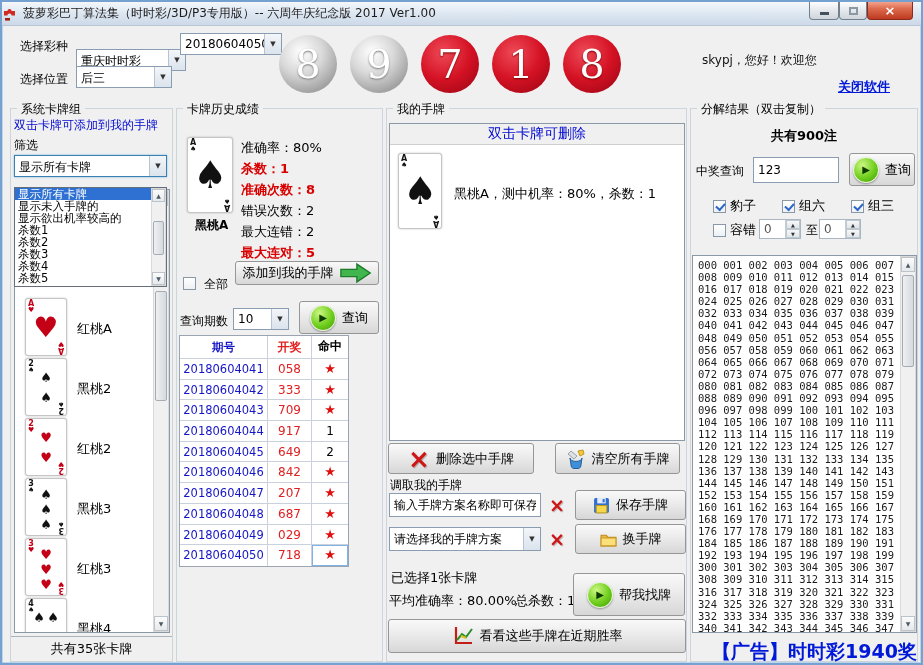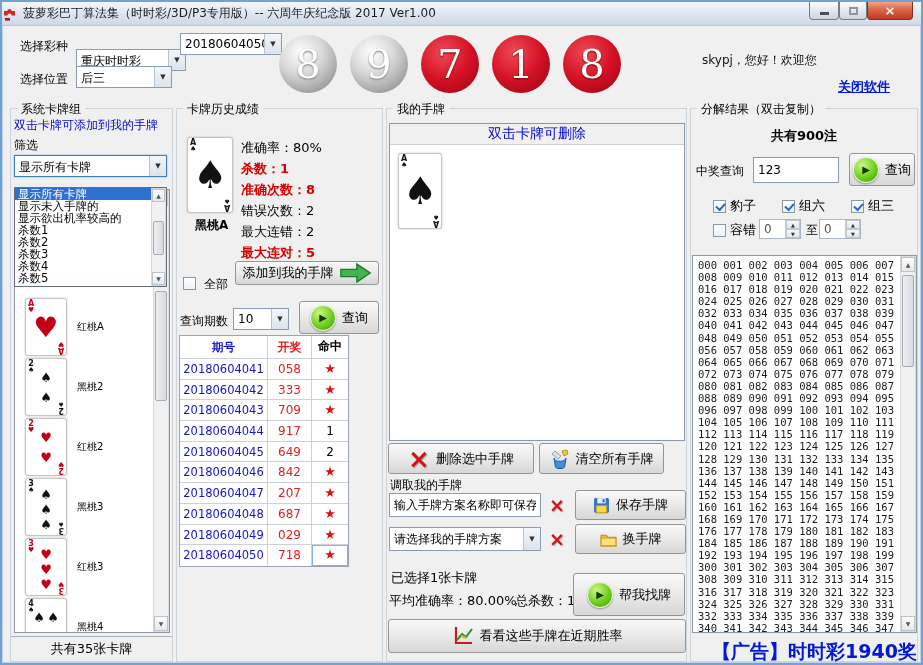--- a/index.html
+++ b/index.html
@@ -39,21 +39,21 @@
     color:#0018d8; text-decoration:underline; cursor:pointer; }
   
   .panel { position:absolute; border:1px solid #ccd4dc; }
   .caption { position:absolute; top:-8px; left:6px; background:#f0f0f0; padding:0 4px; font-size:12px; color:#000; }
   
   #p-left { left:8px; top:106px; width:163px; height:554px; }
   .bluehint { position:absolute; font-size:12px; color:#0008d0; }
   #card-list { position:absolute; left:3px; top:80px; width:156px; height:444px; background:#fff;
     border:1px solid #8b98a6; overflow:hidden; }
   .card-row { position:absolute; left:0; width:100%; height:60px; }
-  .card-row .clabel { position:absolute; left:62px; top:22px; font-size:10px; color:#000; }
+  .card-row .clabel { position:absolute; left:62px; top:22px; font-size:13px; color:#000; }
   
   .pcard { position:absolute; width:42px; height:58px; background:#fff; border:1px solid #c5c5c5;
     border-radius:3px; box-shadow:0 0 2px rgba(0,0,0,.25); color:#111; }
   .pcard.red { color:#c40016; }
   .pcard .rk { position:absolute; top:1px; left:2px; font-size:8px; line-height:7px; text-align:center; }
   .pcard .rk b { display:block; font-weight:bold; font-size:8px; }
   .pcard .rk span { display:block; font-size:7px; }
   .pcard .rk.b { top:auto; left:auto; bottom:1px; right:2px; transform:rotate(180deg); }
   .pcard .pips { position:absolute; left:6px; right:6px; top:8px; bottom:8px;
     display:flex; flex-direction:column; align-items:center; justify-content:space-around; font-size:13px; }
@@ -433,28 +433,29 @@
                 <span>♠</span>
               </div>
               <div class="pips ace">
                 <span>♠</span>
               </div>
               <div class="rk b">
                 <b>A</b>
                 <span>♠</span>
               </div>
             </div>
+            <span class="htext">黑桃A，测中机率：80%，杀数：1</span>
           </div>
         </div>
     </div>
     <div class="btn" style="left:1px;top:334px;width:146px;height:31px;">
       <span class="redx" style="font-size:26px;">×</span>
       <span>删除选中手牌</span>
     </div>
-    <div class="btn" style="left:152px;top:334px;width:125px;height:31px;">
+    <div class="btn" style="left:168px;top:334px;width:125px;height:31px;">
       <svg width="20" height="20" viewBox="0 0 20 20">
         <path d="M5 2 l6 5 -3 3 -6 -5 z" fill="#dde1e6" stroke="#99a1aa"></path>
         <path d="M12 2 l5 -1 1 4 -4 2 z" fill="#f2c83c" stroke="#c09a20"></path>
         <path d="M4 9 a6 3.4 0 0 0 12 0 l-1.2 8 a4.8 2.6 0 0 1 -9.6 0 z" fill="#3f8fd6" stroke="#1f5f9e"></path>
       </svg>
       <span>清空所有手牌</span>
     </div>
     <span class="lbl" style="left:3px;top:368px;">调取我的手牌</span>
     <input class="field" style="left: 2px; top: 384px; width: 152px;" value="输入手牌方案名称即可保存">
     <span class="xmark redx" style="left:162px;top:387px;">×</span>

